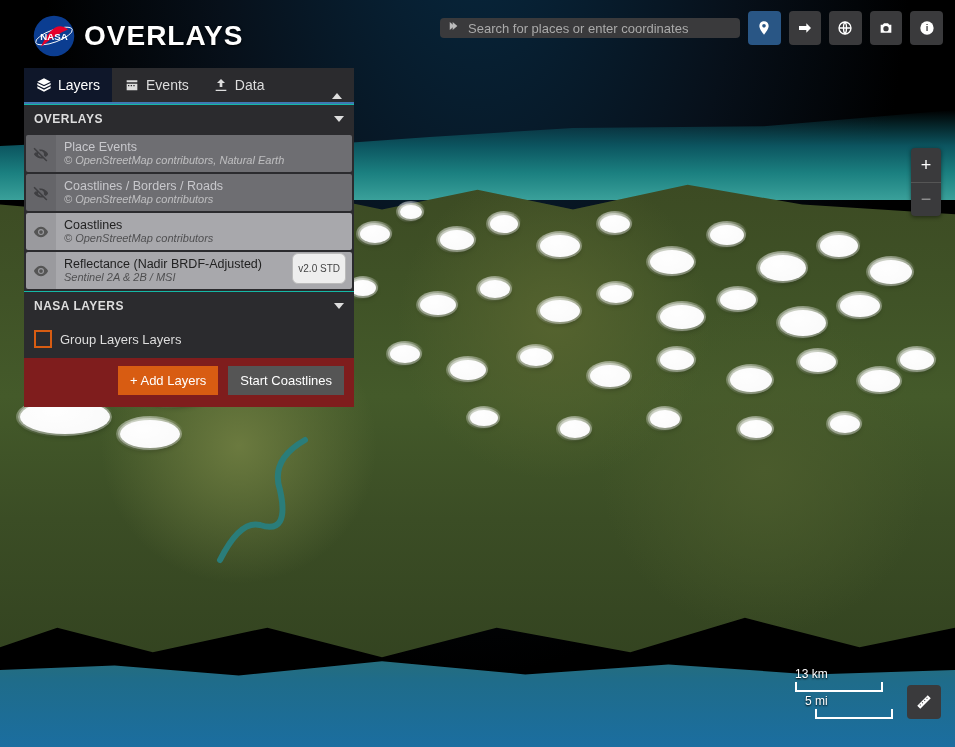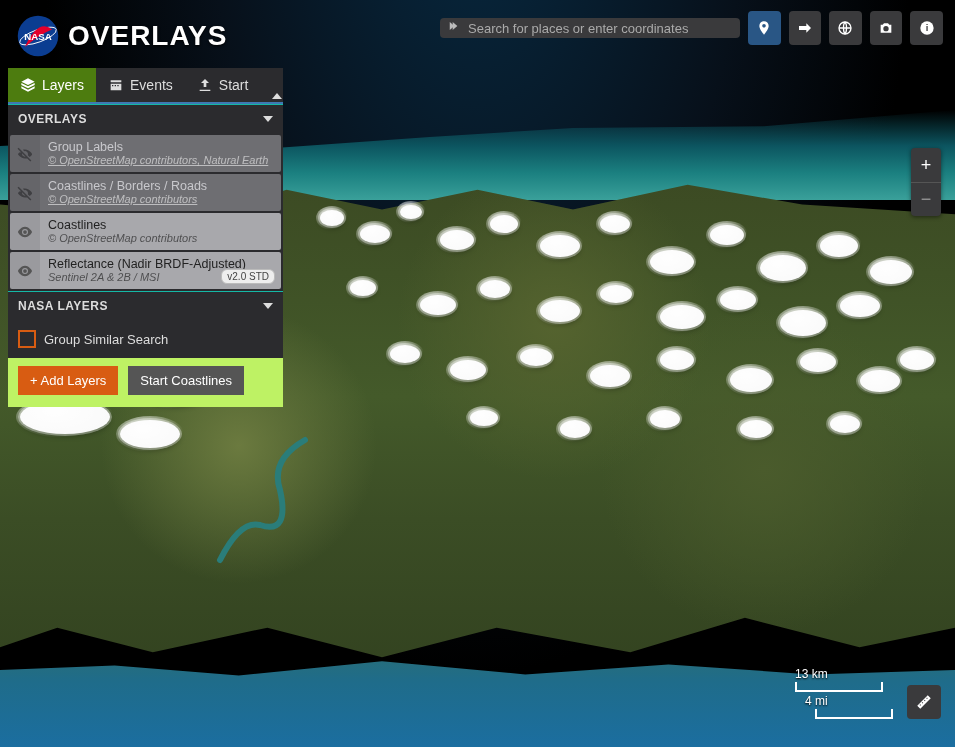--- a/index.html
+++ b/index.html
@@ -38,54 +38,54 @@
   .search-box { flex:0 0 300px; height:20px; background:#3a3a3c; border-radius:4px;
     display:flex; align-items:center; color:#bbb; padding:0 8px; gap:6px; }
   .search-box input { flex:1; background:transparent; border:none; color:#ddd; font-size:13px; outline:none; }
   .search-box input::placeholder { color:#aaa; }
   .tb-btn { width:34px; height:34px; border-radius:4px; background:#3a3a3c;
     display:flex; align-items:center; justify-content:center; color:#fff; cursor:pointer; }
   .tb-btn.active { background:#295685; }
   .tb-btn svg { width:16px; height:16px; fill:#fff; }
 
   
-  .sidebar { position:absolute; left:8px; top:8px; width:275px; color:#ddd; }
+  .sidebar { position:absolute; left:24px; top:8px; width:330px; color:#ddd; }
   .logo-row { display:flex; align-items:center; gap:8px; padding:6px 8px 10px 8px; }
   .nasa-meatball { width:44px; height:44px; }
   .wordmark { font-family: "Arial Black", Arial, sans-serif; font-weight:900;
     font-size:28px; letter-spacing:1px; color:#fff; text-shadow:0 1px 3px #000;
     font-variant: small-caps;}
   .tabs { display:flex; background:#2b2b2e; border-bottom:2px solid #3f78b3; }
   .tab { flex:0 0 auto; padding:8px 12px; display:flex; align-items:center; gap:6px;
     font-size:14px; color:#ddd; cursor:pointer; }
-  .tab.active { background:#4d7c0f; color:#fff; }
+  .tab.active { background:#0f172a; color:#fff; }
   .tab svg { width:16px; height:16px; fill:#ddd; }
   .tab.active svg { fill:#fff; }
   .tab-collapse { margin-left:auto; padding:8px 12px; cursor:pointer; }
   .section-hdr { background:#2b2b2e; padding:7px 10px; font-size:12px; font-weight:bold;
     letter-spacing:0.5px; display:flex; justify-content:space-between; align-items:center;
     border-top:1px solid #14b8a6; }
   .layer-list { display:flex; flex-direction:column; gap:2px; background:#2b2b2e; padding:2px; }
   .layer { display:flex; align-items:flex-start; background:#a8a8ac; color:#222;
     border-radius:2px; overflow:hidden; }
   .layer.dim { background:#6e6e72; color:#c8c8cc; }
   .vis-toggle { width:30px; align-self:stretch; display:flex; align-items:center;
     justify-content:center; cursor:pointer; background:rgba(0,0,0,0.08); }
   .vis-toggle svg { width:18px; height:18px; fill:#555; }
   .layer.dim .vis-toggle svg { fill:#3f3f42; }
   .layer-body { flex:1; padding:5px 8px 6px 8px; font-size:12px; position:relative; }
   .layer-title { font-size:12.5px; }
   .layer-sub { font-size:11px; font-style:italic; color:rgba(0,0,0,0.55); }
-  .layer.dim .layer-sub { color:rgba(255,255,255,0.55);text-decoration:underline; }
+  .layer.dim .layer-sub { color:rgba(255,255,255,0.55); }
   .badge { position:absolute; right:6px; bottom:5px; background:#eee; color:#444;
-    border-radius:6px; font-size:10px; padding:1px 5px; border:1px solid #bbb; font-style:normal; }
+    border-radius:6px; font-size:10px; padding:9px 5px; border:1px solid #bbb; font-style:normal; }
   .group-row { background:#2b2b2e; padding:10px 10px; display:flex; align-items:center;
     gap:8px; font-size:13px; }
   .checkbox { width:18px; height:18px; border:2px solid #d85c12; display:inline-block; }
-  .btn-row { background:#bef264; padding:8px 10px 12px 10px; display:flex; gap:10px; }
+  .btn-row { background:#7f1d1d; padding:8px 10px 12px 10px; display:flex; gap:10px;justify-content:flex-end; }
   .btn { padding:7px 12px; font-size:13px; border:none; cursor:pointer; color:#fff; }
   .btn.primary { background:#d85c12; }
   .btn.secondary { background:#555; }
 
   
   .zoom { position:absolute; right:14px; top:148px; width:30px; background:#3a3a3c;
     border-radius:4px; overflow:hidden; box-shadow:0 1px 4px rgba(0,0,0,0.5); }
   .zoom div { height:34px; display:flex; align-items:center; justify-content:center;
     color:#fff; font-size:18px; cursor:pointer; }
   .zoom div + div { border-top:1px solid #555; color:#999; }
@@ -227,41 +227,41 @@
     <div class="tab">
       <svg viewBox="0 0 24 24">
           <path d="M4 5h16v3H4V5zm0 5h16v10H4V10zm2 2v2h2v-2H6zm4 0v2h2v-2h-2zm4 0v2h2v-2h-2z"></path>
         </svg>
       <span>Events</span>
     </div>
     <div class="tab">
       <svg viewBox="0 0 24 24">
           <path d="M12 3l6 6h-4v6h-4V9H6l6-6zM4 19h16v2H4v-2z"></path>
         </svg>
-      <span>Start</span>
+      <span>Data</span>
     </div>
     <div class="tab-collapse">
       <span class="caret" style="border-top:none;border-bottom:6px solid #ddd"></span>
     </div>
   </div>
 
   <div class="section-hdr">
     <span>OVERLAYS</span>
     <span class="caret"></span>
   </div>
 
   <div class="layer-list">
     <div class="layer dim">
       <div class="vis-toggle">
         <svg viewBox="0 0 24 24">
             <path d="M2 5l17 17 1.5-1.5L3.5 3.5 2 5zm3 4.5C3.5 11 2.5 12 2.5 12s3.5 6 9.5 6c1.4 0 2.7-.3 3.8-.8l-2-2A4 4 0 018 12c0-.6.1-1.2.4-1.7L5 9.5zM12 6c-1 0-1.9.1-2.8.4l1.8 1.8A4 4 0 0116 12c0 .6-.1 1.1-.3 1.6l2.5 2.5c1.8-1.4 3.3-3.1 3.3-4.1 0 0-3.5-6-9.5-6z"></path>
           </svg>
       </div>
       <div class="layer-body">
-        <div class="layer-title">Group Labels</div>
+        <div class="layer-title">Place Events</div>
         <div class="layer-sub">© OpenStreetMap contributors, Natural Earth</div>
       </div>
     </div>
 
     <div class="layer dim">
       <div class="vis-toggle">
         <svg viewBox="0 0 24 24">
             <path d="M2 5l17 17 1.5-1.5L3.5 3.5 2 5zm3 4.5C3.5 11 2.5 12 2.5 12s3.5 6 9.5 6c1.4 0 2.7-.3 3.8-.8l-2-2A4 4 0 018 12c0-.6.1-1.2.4-1.7L5 9.5zM12 6c-1 0-1.9.1-2.8.4l1.8 1.8A4 4 0 0116 12c0 .6-.1 1.1-.3 1.6l2.5 2.5c1.8-1.4 3.3-3.1 3.3-4.1 0 0-3.5-6-9.5-6z"></path>
           </svg>
       </div>
@@ -297,41 +297,41 @@
     </div>
   </div>
 
   <div class="section-hdr">
     <span>NASA LAYERS</span>
     <span class="caret"></span>
   </div>
 
   <div class="group-row">
     <span class="checkbox"></span>
-    <span>Group Similar Search</span>
+    <span>Group Layers Layers</span>
   </div>
 
   <div class="btn-row">
     <button class="btn primary">+ Add Layers</button>
     <button class="btn secondary">Start Coastlines</button>
   </div>
 </div>
 
 <div class="zoom">
   <div>+</div>
   <div>−</div>
 </div>
 
 <div class="scale">
   <div class="km">
     <span>13 km</span>
     <div class="bar"></div>
   </div>
   <div class="mi">
-    <span>4 mi</span>
+    <span>5 mi</span>
     <div class="bar"></div>
   </div>
 </div>
 
 <div class="ruler">
   <svg viewBox="0 0 24 24">
       <path d="M3 17l14-14 4 4L7 21l-4-4zm3-1l1 1 1-1-1-1-1 1zm3-3l1 1 1-1-1-1-1 1zm3-3l1 1 1-1-1-1-1 1zm3-3l1 1 1-1-1-1-1 1z"></path>
     </svg>
 </div>
 

